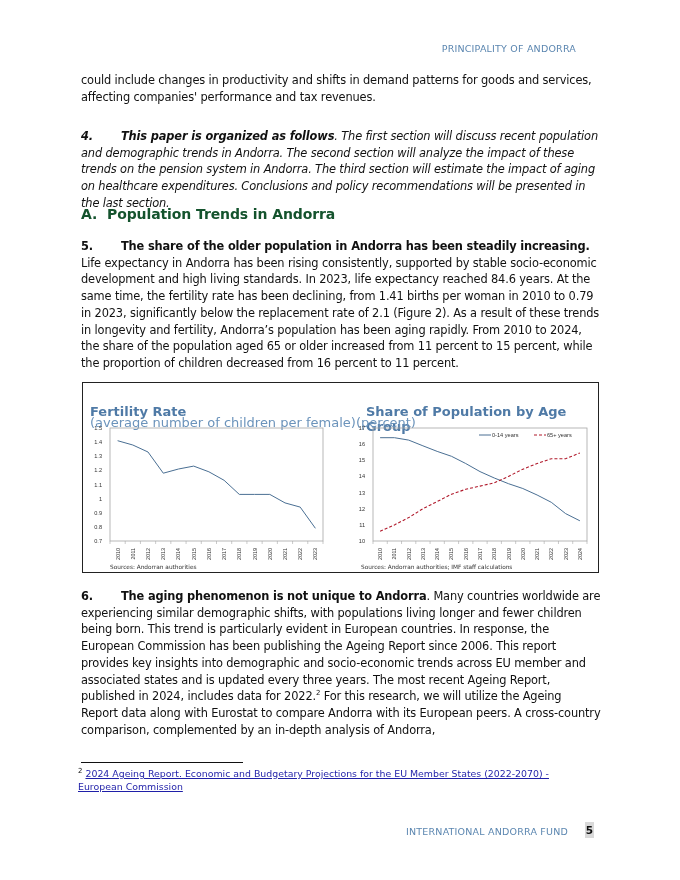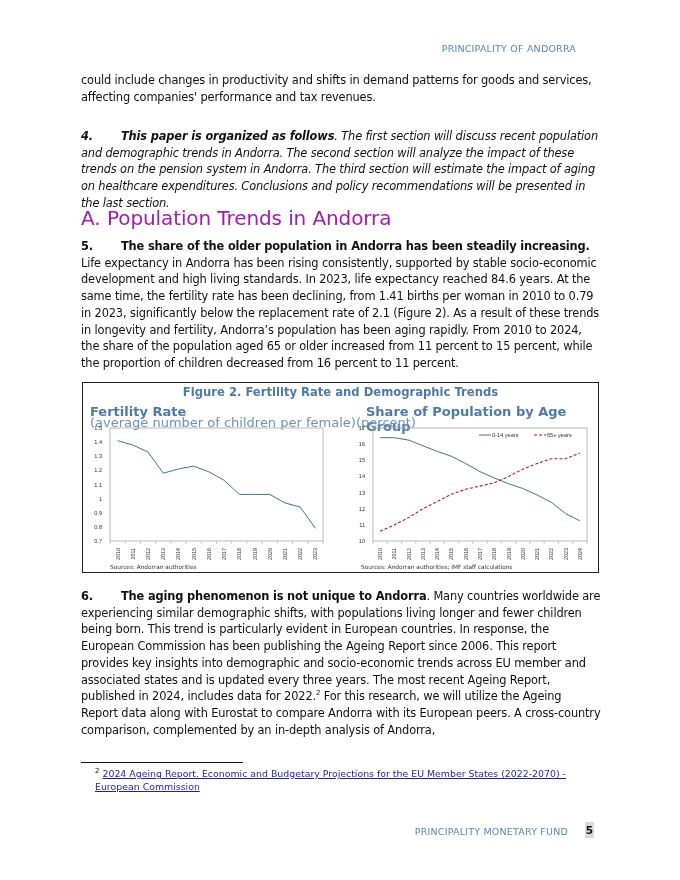--- a/index.html
+++ b/index.html
@@ -3,33 +3,33 @@
 <meta charset="utf-8">
 <style>
   html, body { margin:0; padding:0; background:#ffffff; }
   body { width:680px; height:880px; position:relative; overflow:hidden;
          font-family:"DejaVu Sans", "Liberation Sans", sans-serif; color:#111; }
   .page { position:absolute; left:0; top:0; width:680px; height:720px; }
   .running-head { position:absolute; right:104px; top:43px; font-size:9.5px; color:#5b86b0; letter-spacing:0.2px; }
   .para { position:absolute; left:81px; width:520px; font-size:11.4px; line-height:16.7px; color:#111; letter-spacing:-0.15px; }
   .para b { font-weight:bold; }
   .para .num { display:inline-block; width:40px; font-weight:bold; }
-  .section-heading { position:absolute; left:81px; top:206px; font-size:20px; font-weight:normal; color:#a21caf; letter-spacing:-0.1px; }
+  .section-heading { position:absolute; left:81px; top:206px; font-size:14px; font-weight:bold; color:#14532d; letter-spacing:-0.1px; }
   .section-heading .letter { display:inline-block; width:26px; }
   sup { font-size:7px; vertical-align:super; line-height:0; }
 
   .figure { position:absolute; left:82px; top:382px; width:517px; height:191px; border:1px solid #222; box-sizing:border-box; }
   .figure-title { position:absolute; left:0; width:100%; top:2px; text-align:center; font-size:11.6px; font-weight:bold; color:#4f7aa6; }
   .panel-title { position:absolute; font-size:13px; font-weight:bold; color:#4f7aa6; }
   .panel-sub { position:absolute; font-size:13px; color:#6b93bb; }
   .source { position:absolute; font-size:5.8px; color:#333; }
   svg text { font-family:"Liberation Sans", "DejaVu Sans", sans-serif; }
 
   .footnote-rule { position:absolute; left:81px; top:762px; width:162px; height:1px; background:#111; }
-  .footnote { position:absolute; left:95px; top:767px; width:500px; font-size:9.4px; line-height:13px; color:#111; }
+  .footnote { position:absolute; left:78px; top:767px; width:500px; font-size:9.4px; line-height:13px; color:#111; }
   .footnote a { color:#1f1fa8; text-decoration:underline; }
   .footer-label { position:absolute; right:112px; top:826px; font-size:9.5px; color:#5b86b0; letter-spacing:0.2px; }
   .page-number { position:absolute; left:585px; top:822px; width:9px; height:16px; background:#d9d9d9; font-size:10.5px; font-weight:bold; text-align:center; line-height:16px; color:#111; }
 </style>
 </head>
 <body>
 
 <div class="page">
 
   <div class="running-head">PRINCIPALITY OF ANDORRA</div>
@@ -42,21 +42,20 @@
 
   <div class="section-heading">
     <span class="letter">A.</span><span>Population Trends in Andorra</span>
   </div>
 
   <p class="para" style="top:238px;margin:0;">
     <span class="num">5.</span><b>The share of the older population in Andorra has been steadily increasing.</b><span> Life expectancy in Andorra has been rising consistently, supported by stable socio-economic development and high living standards. In 2023, life expectancy reached 84.6 years. At the same time, the fertility rate has been declining, from 1.41 births per woman in 2010 to 0.79 in 2023, significantly below the replacement rate of 2.1 (Figure 2). As a result of these trends in longevity and fertility, Andorra’s population has been aging rapidly. From 2010 to 2024, the share of the population aged 65 or older increased from 11 percent to 15 percent, while the proportion of children decreased from 16 percent to 11 percent.</span>
   </p>
 
   <div class="figure">
-    <div class="figure-title">Figure 2. Fertility Rate and Demographic Trends</div>
 
     <div class="panel-title" style="left:7px;top:21px;">Fertility Rate</div>
     <div class="panel-sub" style="left:7px;top:32px;">(average number of children per female)</div>
 
     <div class="panel-title" style="left:283px;top:21px;">Share of Population by Age Group</div>
     <div class="panel-sub" style="left:273px;top:32px;">(percent)</div>
 
     <svg id="chart-left" style="position:absolute;left:0;top:40px;" width="260" height="140">
         <rect x="27" y="5" width="213" height="113" fill="none" stroke="#a6a6a6" stroke-width="0.8"></rect>
         <text x="19" y="7" font-size="5.6" fill="#333" text-anchor="end">1.5</text>
@@ -155,15 +154,15 @@
   <p class="para" style="top:588px;margin:0;">
     <span class="num">6.</span><b>The aging phenomenon is not unique to Andorra</b><span>. Many countries worldwide are experiencing similar demographic shifts, with populations living longer and fewer children being born. This trend is particularly evident in European countries. In response, the European Commission has been publishing the Ageing Report since 2006. This report provides key insights into demographic and socio-economic trends across EU member and associated states and is updated every three years. The most recent Ageing Report, published in 2024, includes data for 2022.</span><sup>2</sup><span>  For this research, we will utilize the Ageing Report data along with Eurostat to compare Andorra with its European peers. A cross-country comparison, complemented by an in-depth analysis of Andorra,</span>
   </p>
 
   <div class="footnote-rule"></div>
   <div class="footnote">
     <sup>2</sup>
     <a>2024 Ageing Report. Economic and Budgetary Projections for the EU Member States (2022-2070) - European Commission</a>
   </div>
 
-  <div class="footer-label">PRINCIPALITY MONETARY FUND</div>
+  <div class="footer-label">INTERNATIONAL ANDORRA FUND</div>
   <div class="page-number">5</div>
 </div>
 
 </body></html>

